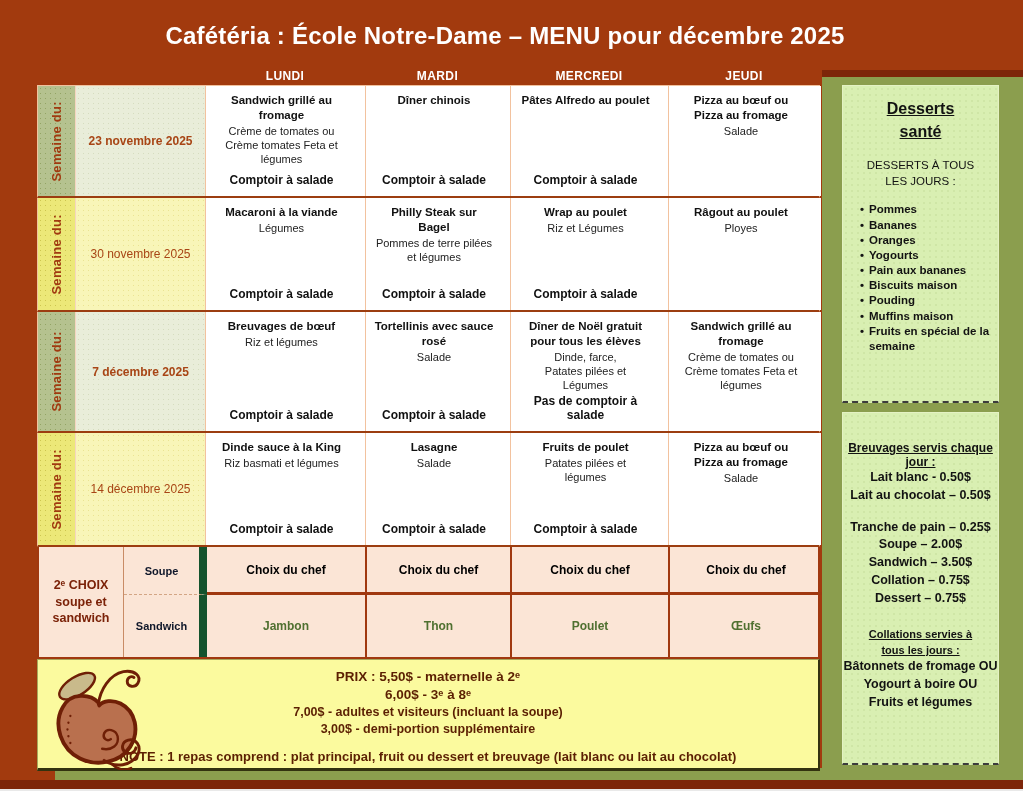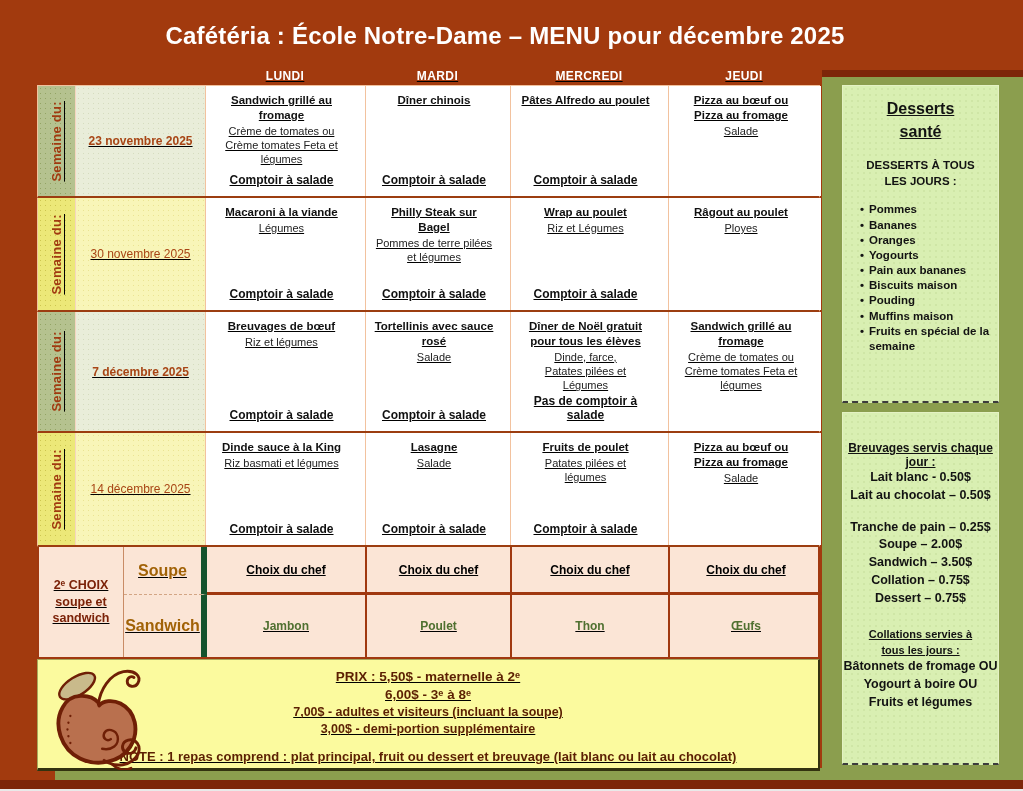--- a/index.html
+++ b/index.html
@@ -16,21 +16,21 @@
     position:absolute;left:0;top:22px;width:1010px;text-align:center;
     color:#ffffff;font-size:24px;font-weight:bold;letter-spacing:.2px;
   }
 
   
   .olive-band{position:absolute;left:55px;top:768px;width:968px;height:14px;background:#8b9e4e;}
   .maroon-band{position:absolute;left:0;top:780px;width:1023px;height:9px;background:#7d2609;}
   .light-strip{position:absolute;left:0;top:789px;width:1023px;height:2px;background:#e9e9e9;}
 
   
-  .menu-wrap{position:absolute;left:37px;top:67px;width:783px;text-decoration:underline;}
+  .menu-wrap{position:absolute;left:37px;top:67px;width:783px;}
   .grid-row{display:grid;grid-template-columns:38px 130px 160px 145px 158px 152px;}
   .day-header-row{height:18px;align-items:center;}
   .day-h{color:#ffffff;font-size:12px;font-weight:bold;text-align:center;letter-spacing:.4px;}
 
   .week-row{
     border-bottom:2.5px solid #9c3d10;
     border-left:1.5px solid #f2c29e;border-right:1.5px solid #f2c29e;
     background:#ffffff;
   }
   .week-row.first{border-top:1.5px solid #f2c29e;}
@@ -71,22 +71,22 @@
     background:#fbe5d6;
     border-left:2px solid #a0380f;border-right:2px solid #a0380f;border-bottom:2px solid #a0380f;
   }
   .choix-head{
     grid-row:1 / span 2;display:flex;align-items:center;justify-content:center;text-align:center;
     font-size:12.5px;font-weight:bold;color:#7b2208;line-height:1.35;
     border-right:1.5px solid #c98c66;
   }
   .choix-label{
     display:flex;align-items:center;justify-content:center;
-    font-size:16px;font-weight:bold;color:#a16207;
-    border-right:6px solid #14532d;
+    font-size:11px;font-weight:bold;color:#0f172a;
+    border-right:8px solid #14532d;
   }
   .choix-label.top{border-bottom:1px dashed #d3a584;}
   .choix-val{
     display:flex;align-items:center;justify-content:center;
     font-size:12px;font-weight:bold;border-right:2px solid #a0380f;
   }
   .choix-val.lastcol{border-right:none;}
   .soupe-val{color:#000000;border-bottom:3px solid #a0380f;}
   .sand-val{color:#4f7030;}
 
@@ -111,21 +111,21 @@
     background:#d9efb2;background-image:radial-gradient(#cfe6a6 .9px, transparent 1px);background-size:6px 6px;
     border:1px solid #e4f2c4;border-bottom:2px dashed #3c3c3c;
     color:#121212;
   }
   .panel-desserts{top:15px;height:318px;padding-top:11px;}
   .panel-info{top:342px;height:353px;padding-top:28px;text-align:center;}
   .desserts-title{
     text-align:center;font-size:16px;font-weight:bold;line-height:1.45;
     text-decoration:underline;
   }
-  .desserts-sub{text-align:center;font-size:11.5px;font-weight:bold;margin-top:15px;line-height:1.35;}
+  .desserts-sub{text-align:center;font-size:11.5px;font-weight:normal;margin-top:15px;line-height:1.35;}
   .desserts-list{margin-top:13px;padding-left:17px;}
   .d-item{font-size:11.5px;font-weight:bold;line-height:1.32;display:flex;}
   .d-item .blt{margin-right:5px;}
   .binfo-title{font-size:12px;font-weight:bold;text-decoration:underline;}
   .binfo-line{font-size:12.5px;font-weight:bold;line-height:1.42;}
   .gap14{height:14px;}.gap20{height:20px;}
   .cinfo-title{font-size:11px;font-weight:bold;text-decoration:underline;line-height:1.4;padding:0 22px;}
 </style>
 </head>
 <body>
@@ -301,22 +301,22 @@
     <div class="choix-head pre">2ᵉ CHOIX
 soupe et
 sandwich</div>
     <div class="choix-label top">Soupe</div>
     <div class="choix-val soupe-val">Choix du chef</div>
     <div class="choix-val soupe-val">Choix du chef</div>
     <div class="choix-val soupe-val">Choix du chef</div>
     <div class="choix-val soupe-val lastcol">Choix du chef</div>
     <div class="choix-label">Sandwich</div>
     <div class="choix-val sand-val">Jambon</div>
+    <div class="choix-val sand-val">Thon</div>
     <div class="choix-val sand-val">Poulet</div>
-    <div class="choix-val sand-val">Thon</div>
     <div class="choix-val sand-val lastcol">Œufs</div>
   </div>
 
   <div class="price-box">
     <svg class="apple" width="122" height="108" viewBox="0 0 122 112">
       <ellipse cx="30" cy="25" rx="21" ry="9.5" transform="rotate(-32 30 25)" fill="#c9ba8b" stroke="#6f1f06" stroke-width="2.5"></ellipse>
       <path d="M52 44 C54 28 64 13 78 10 C90 8 97 15 93 22 C90 27 82 26 82 20 C82 16 86 14 89 16" fill="none" stroke="#6f1f06" stroke-width="3" stroke-linecap="round"></path>
       <path d="M52 42 C44 33 23 31 15 47 C5 65 13 90 33 100 C51 109 75 104 85 88 C95 72 91 51 75 43 C67 39 57 40 53 45 Z" fill="#b9704e" stroke="#6f1f06" stroke-width="4" stroke-linejoin="round"></path>
       <path d="M56 90 C66 92 74 86 72 77 C70 70 61 68 58 74 C56 79 61 83 65 80" fill="none" stroke="#6f1f06" stroke-width="2.5" stroke-linecap="round"></path>
       <path d="M58 102 C70 110 86 108 93 96 C97 87 91 79 83 81 C76 83 75 91 81 94 C85 96 90 94 91 89" fill="none" stroke="#6f1f06" stroke-width="3" stroke-linecap="round"></path>

